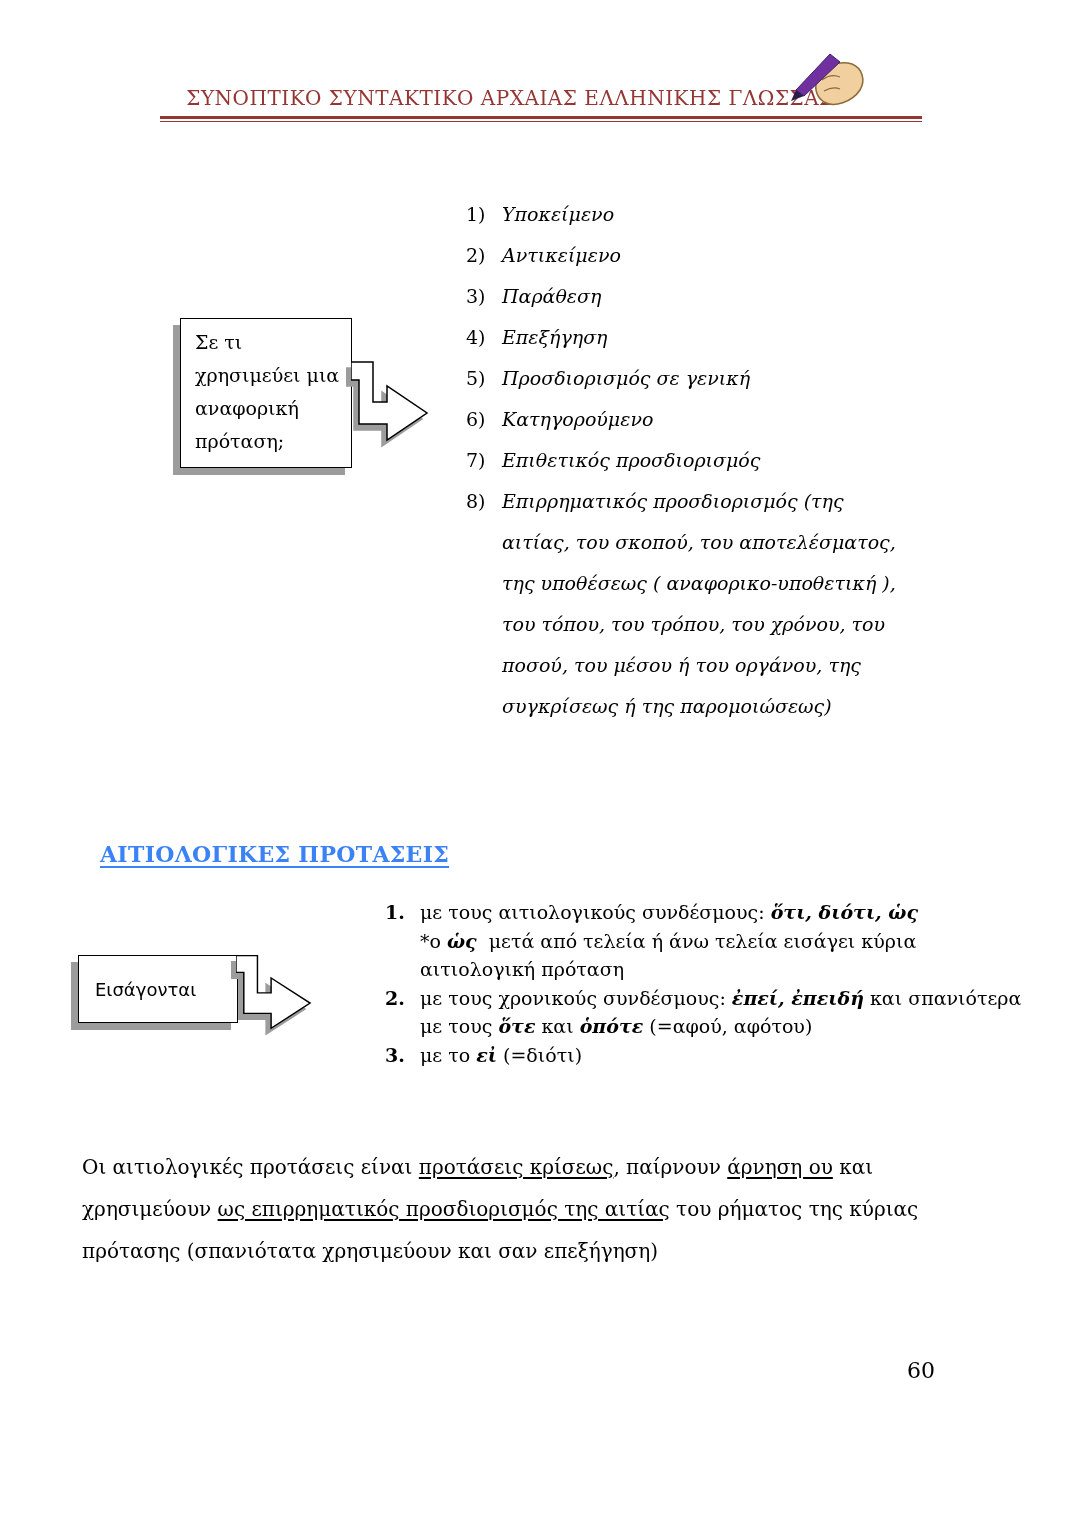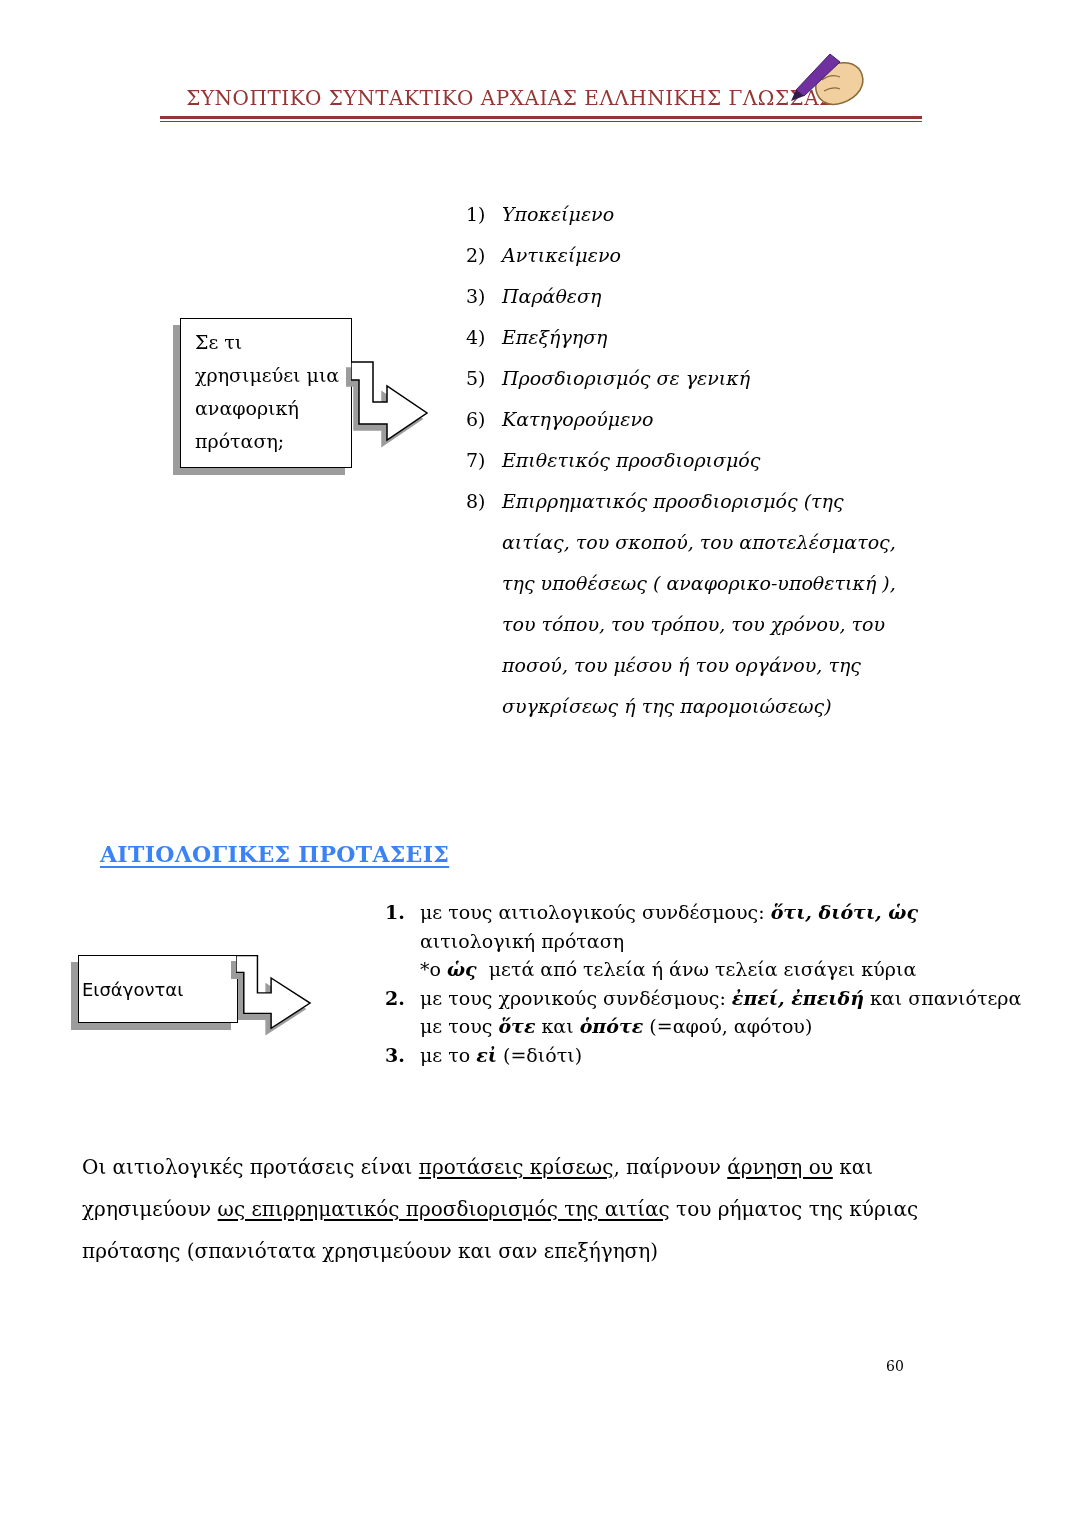--- a/index.html
+++ b/index.html
@@ -43,35 +43,35 @@
   
   .causal-heading {
     position: absolute; left: 100px; top: 841px;
     font-size: 22px; font-weight: bold; color: #3b82f6;
     text-decoration: underline; text-underline-offset: 4px; letter-spacing: .3px;
   }
   .ibox {
     position: absolute; left: 78px; top: 955px; width: 160px; height: 68px;
     box-sizing: border-box; border: 1.5px solid #000; background: #fff;
     box-shadow: -7px 7px 0 #9c9c9c;
-    display: flex; align-items: center; padding-left: 3px;
+    display: flex; align-items: center; padding-left: 16px;
     font-family: "DejaVu Sans", sans-serif; font-size: 18px;
   }
   .causal-list { position: absolute; left: 385px; top: 898px; font-size: 19px; }
   .cline { display: flex; line-height: 28.5px; }
   .cnum { width: 35px; flex: none; font-weight: bold; }
   .ctext { white-space: pre; }
   b { font-weight: bold; font-style: italic; }
 
   
   .summary { position: absolute; left: 82px; top: 1146px; font-size: 20px; }
   .p-line { line-height: 42px; white-space: pre; }
   .u { text-decoration: underline; text-underline-offset: 3px; }
 
-  .page-number { position: absolute; left: 886px; top: 1358px; font-size: 14px; }
+  .page-number { position: absolute; left: 907px; top: 1358px; font-size: 22px; }
 </style>
 </head>
 <body>
 
 <div class="page">
 
   <div class="header-title">ΣΥΝΟΠΤΙΚΟ ΣΥΝΤΑΚΤΙΚΟ ΑΡΧΑΙΑΣ ΕΛΛΗΝΙΚΗΣ ΓΛΩΣΣΑΣ</div>
   <svg class="hand-icon" viewBox="0 0 78 58" preserveAspectRatio="none">
     <path d="M30 26 C34 14, 52 8, 64 12 C74 16, 78 28, 72 38 C64 50, 46 56, 36 50 C27 44, 26 34, 30 26 Z" fill="#f2cf9e" stroke="#8a6b3a" stroke-width="1.5"></path>
     <polygon points="42,2 52,10 16,44 8,38" fill="#7030A0" stroke="#41216b" stroke-width="1"></polygon>
@@ -134,25 +134,25 @@
     <polygon points="0,6 22,6 22,46 36,46 36,30 76,57 36,84 36,68 8,68 8,24 0,24" fill="#ffffff" stroke="#000000" stroke-width="1.5"></polygon>
   </svg>
 
   <div class="causal-list">
     <div class="cline">
       <span class="cnum">1.</span>
       <span class="ctext"><span>με τους αιτιολογικούς συνδέσμους: </span><b>ὅτι, διότι, ὡς</b></span>
     </div>
     <div class="cline">
       <span class="cnum"></span>
-      <span class="ctext">αιτιολογική πρόταση</span>
+      <span class="ctext"><span>*ο </span><b>ὡς</b><span>  μετά από τελεία ή άνω τελεία εισάγει κύρια</span></span>
     </div>
     <div class="cline">
       <span class="cnum"></span>
-      <span class="ctext"><span>*ο </span><b>ὡς</b><span>  μετά από τελεία ή άνω τελεία εισάγει κύρια</span></span>
+      <span class="ctext">αιτιολογική πρόταση</span>
     </div>
     <div class="cline">
       <span class="cnum">2.</span>
       <span class="ctext"><span>με τους χρονικούς συνδέσμους: </span><b>ἐπεί, ἐπειδή</b><span> και σπανιότερα</span></span>
     </div>
     <div class="cline">
       <span class="cnum"></span>
       <span class="ctext"><span>με τους </span><b>ὅτε</b><span> και </span><b>ὁπότε</b><span> (=αφού, αφότου)</span></span>
     </div>
     <div class="cline">

